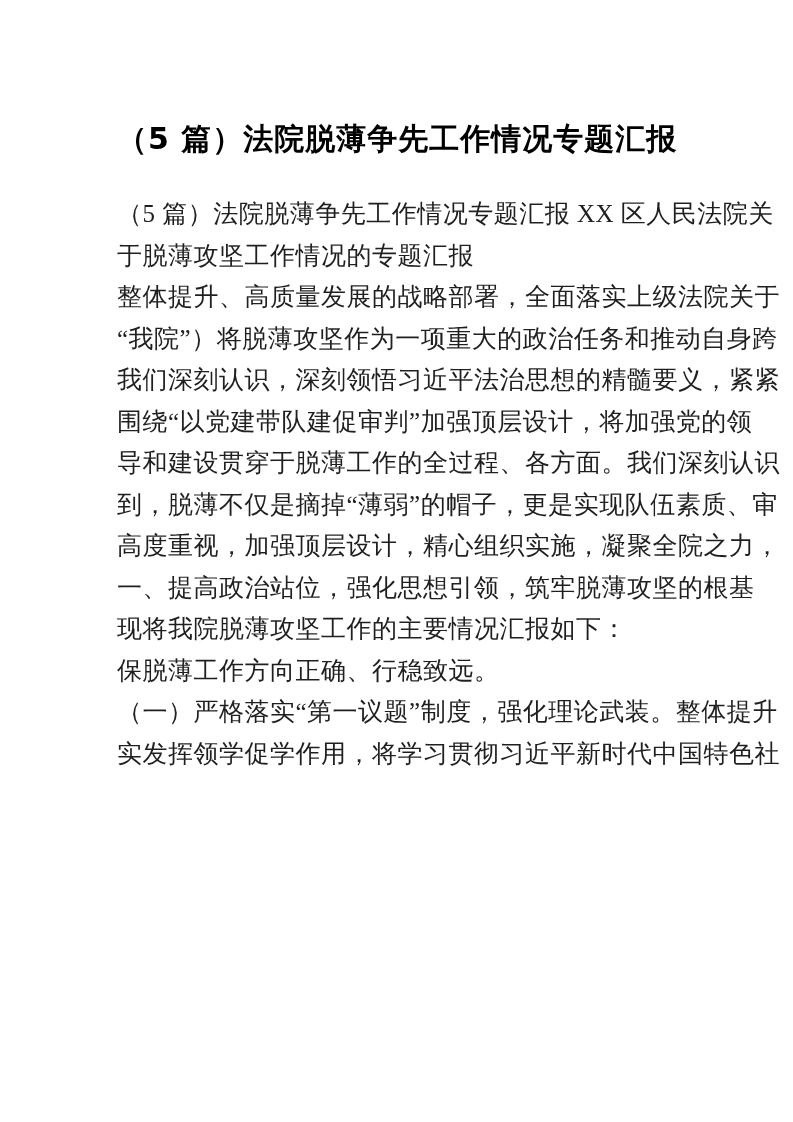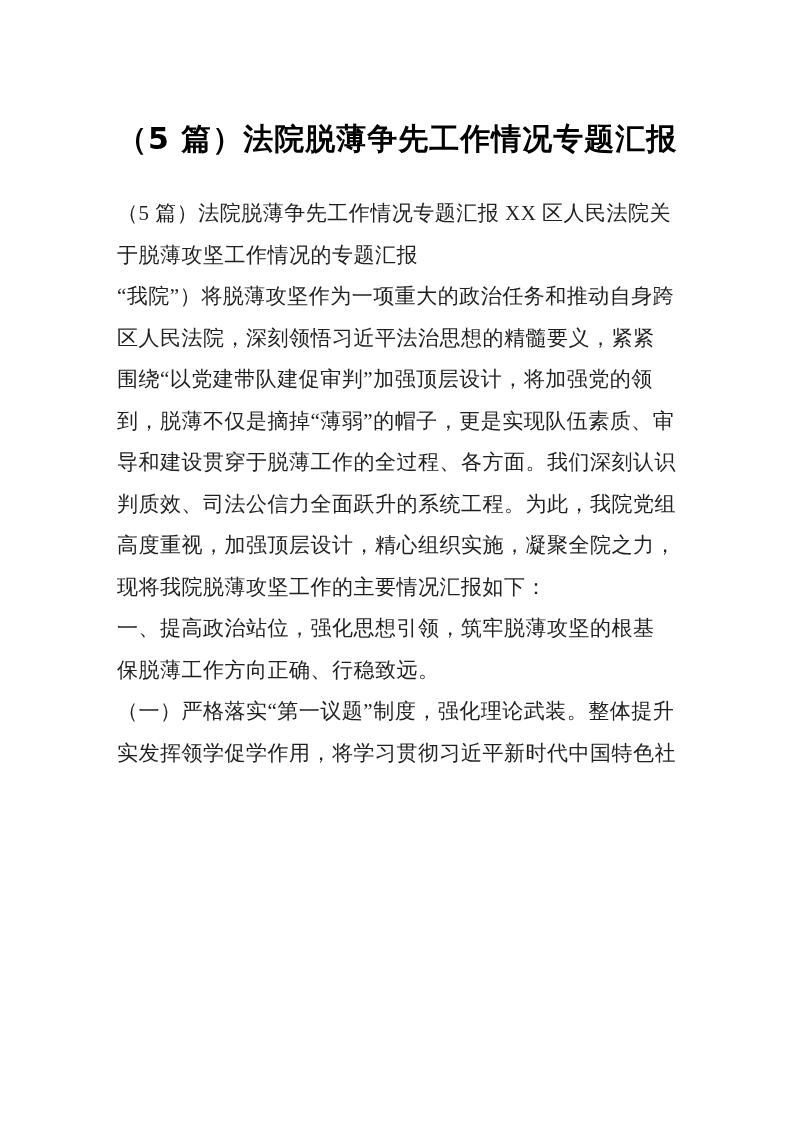--- a/index.html
+++ b/index.html
@@ -26,42 +26,42 @@
     letter-spacing: 1px;
     text-align: center;
     color: #000000;
     white-space: nowrap;
   }
   .doc-body {
     margin-top: 31px;
   }
   .text-line {
     font-family: "Liberation Serif", "DejaVu Serif", serif;
-    font-size: 21px;
+    font-size: 25px;
     line-height: 41.5px;
     letter-spacing: 0.5px;
     color: #1f1f1f;
     white-space: pre;
     text-align: left;
   }
 </style>
 </head>
 <body>
 
 <div class="page">
   <h1 class="doc-title">（5 篇）法院脱薄争先工作情况专题汇报</h1>
   <div class="doc-body">
       <div class="text-line">（5 篇）法院脱薄争先工作情况专题汇报 XX 区人民法院关</div>
       <div class="text-line">于脱薄攻坚工作情况的专题汇报</div>
+      <div class="text-line">整体提升、高质量发展的战略部署，全面落实上级法院关于</div>
       <div class="text-line">“我院”）将脱薄攻坚作为一项重大的政治任务和推动自身跨</div>
-      <div class="text-line">区人民法院，深刻领悟习近平法治思想的精髓要义，紧紧</div>
+      <div class="text-line">我们深刻认识，深刻领悟习近平法治思想的精髓要义，紧紧</div>
       <div class="text-line">围绕“以党建带队建促审判”加强顶层设计，将加强党的领</div>
+      <div class="text-line">导和建设贯穿于脱薄工作的全过程、各方面。我们深刻认识</div>
       <div class="text-line">到，脱薄不仅是摘掉“薄弱”的帽子，更是实现队伍素质、审</div>
-      <div class="text-line">导和建设贯穿于脱薄工作的全过程、各方面。我们深刻认识</div>
-      <div class="text-line">判质效、司法公信力全面跃升的系统工程。为此，我院党组</div>
       <div class="text-line">高度重视，加强顶层设计，精心组织实施，凝聚全院之力，</div>
+      <div class="text-line">一、提高政治站位，强化思想引领，筑牢脱薄攻坚的根基</div>
       <div class="text-line">现将我院脱薄攻坚工作的主要情况汇报如下：</div>
-      <div class="text-line">一、提高政治站位，强化思想引领，筑牢脱薄攻坚的根基</div>
       <div class="text-line">保脱薄工作方向正确、行稳致远。</div>
       <div class="text-line">（一）严格落实“第一议题”制度，强化理论武装。整体提升</div>
       <div class="text-line">实发挥领学促学作用，将学习贯彻习近平新时代中国特色社</div>
     </div>
 </div>
 
 </body></html>

